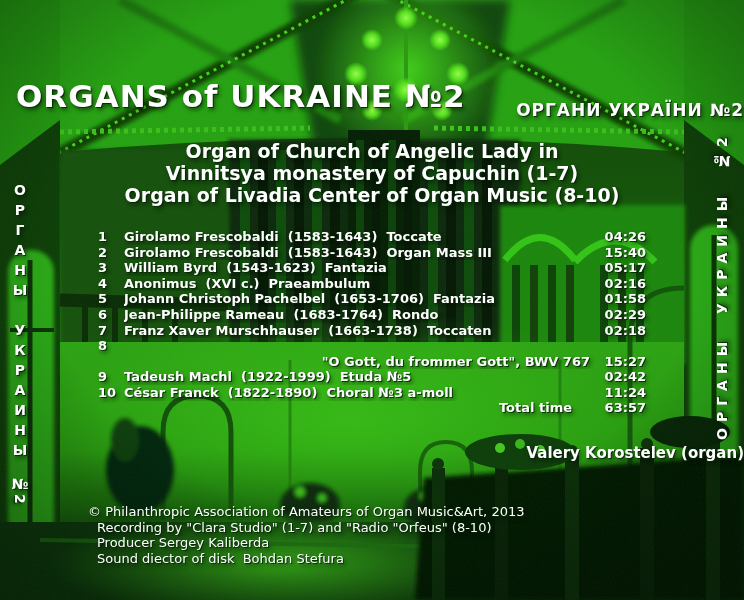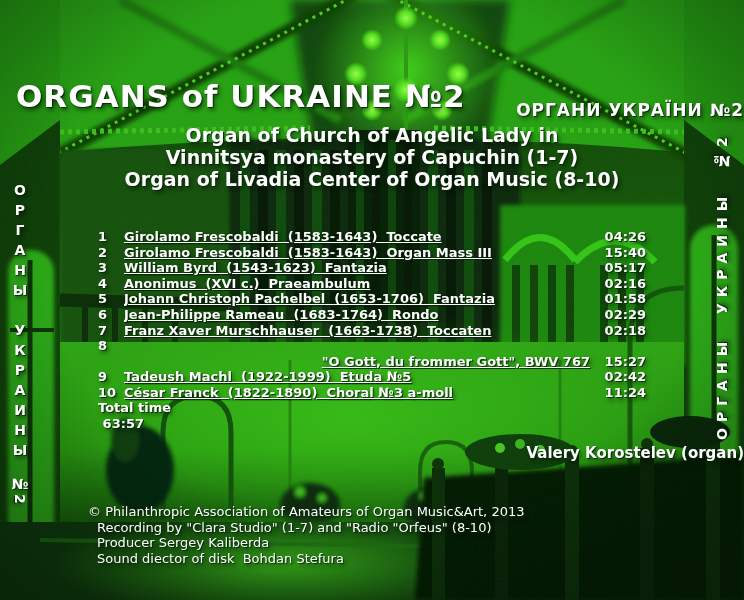--- a/index.html
+++ b/index.html
@@ -8,29 +8,29 @@
     background:#0b3a06;
     font-family:"DejaVu Sans","Liberation Sans",sans-serif;
   }
   .bg{position:absolute;left:0;top:0;width:744px;height:600px;display:block;}
   .content{position:absolute;inset:0;z-index:2;}
   .txt{color:#ffffff;text-shadow:1px 1px 0 rgba(3,40,3,.85),2px 3px 4px rgba(0,10,0,.55);}
   .title-en{position:absolute;top:62px;left:0;width:100%;margin:16px;text-align:left;
     font-size:31px;font-weight:bold;letter-spacing:1px;}
   .title-uk{position:absolute;top:100px;left:0;width:100%;margin:0;text-align:right;
     font-size:17px;font-weight:bold;letter-spacing:1px;}
-  .subtitle{position:absolute;top:124px;left:0;width:100%;text-align:center;
+  .subtitle{position:absolute;top:140px;left:0;width:100%;text-align:center;
     font-size:19px;font-weight:bold;line-height:22px;}
   .tracklist{position:absolute;top:229px;left:98px;right:98px;}
   .track-row{display:flex;align-items:baseline;line-height:15.6px;font-size:13px;font-weight:bold;}
   .t-num{width:26px;flex:none;}
-  .t-text{flex:1;white-space:pre;overflow:hidden;text-decoration:underline;}
+  .t-text{flex:1;white-space:pre;overflow:hidden;}
   .t-time{width:46px;flex:none;text-align:right;white-space:pre;}
   .track-row.cont .t-text{text-align:right;padding-right:10px;}
-  .total-row{display:flex;align-items:baseline;line-height:15.6px;font-size:13px;font-weight:bold;flex-direction:column;}
+  .total-row{display:flex;align-items:baseline;line-height:15.6px;font-size:13px;font-weight:bold;}
   .total-spacer{width:26px;flex:none;}
   .total-label{flex:1;text-align:right;padding-right:28px;}
   .total-time{width:46px;flex:none;text-align:right;}
   .performer{position:absolute;top:444px;left:0;width:100%;text-align:right;
     font-size:15px;font-weight:bold;}
   .credits{position:absolute;top:504px;left:88px;font-size:13px;line-height:15.6px;font-weight:normal;}
   .credits .cl{white-space:pre;}
   .credits .cl:not(:first-child){padding-left:9px;}
   .spine-left{position:absolute;left:12px;top:182px;z-index:2;display:flex;flex-direction:column;align-items:center;}
   .spine-left .spine-words{writing-mode:vertical-rl;text-orientation:upright;

